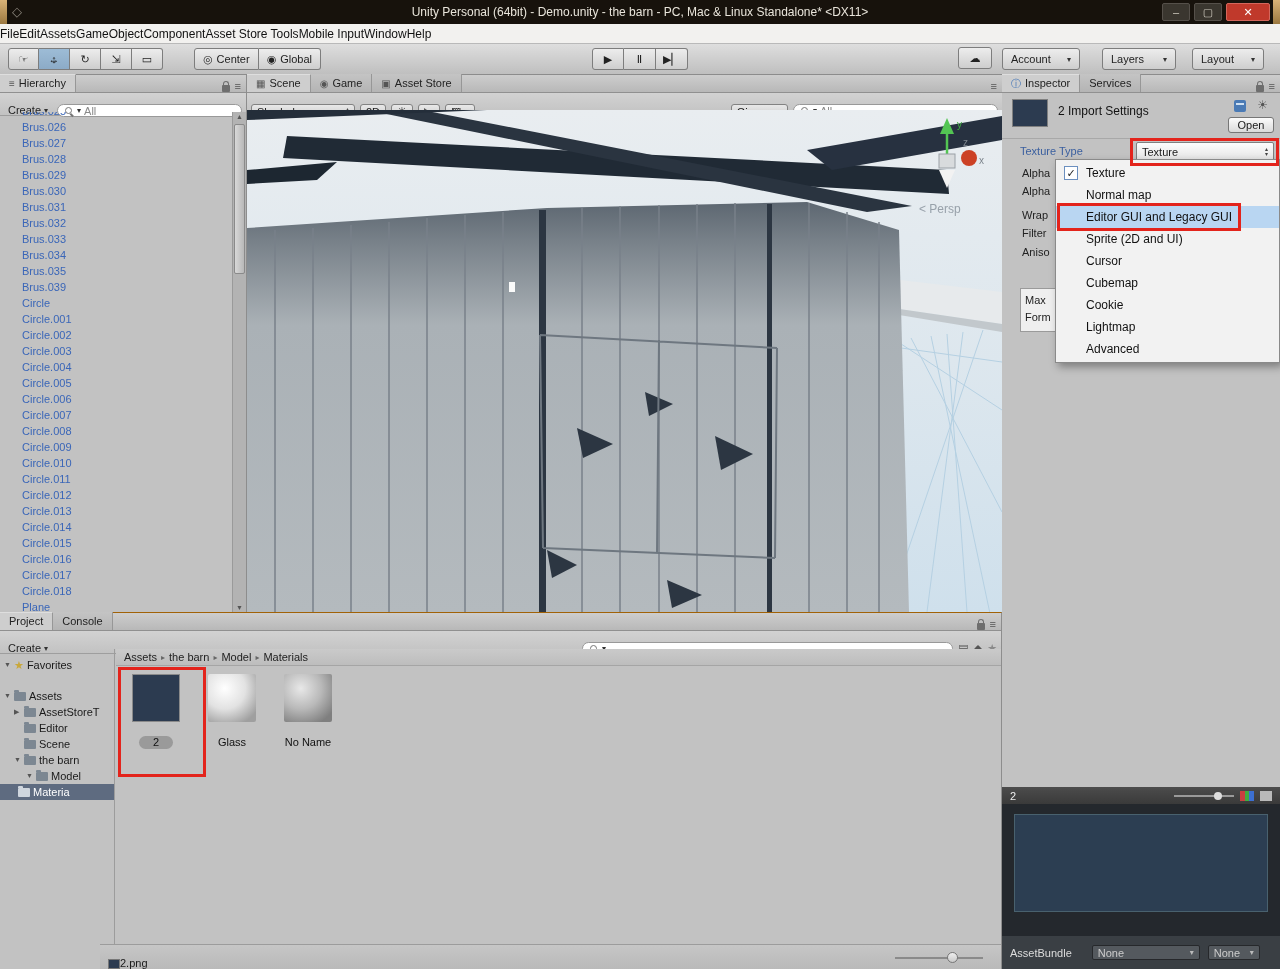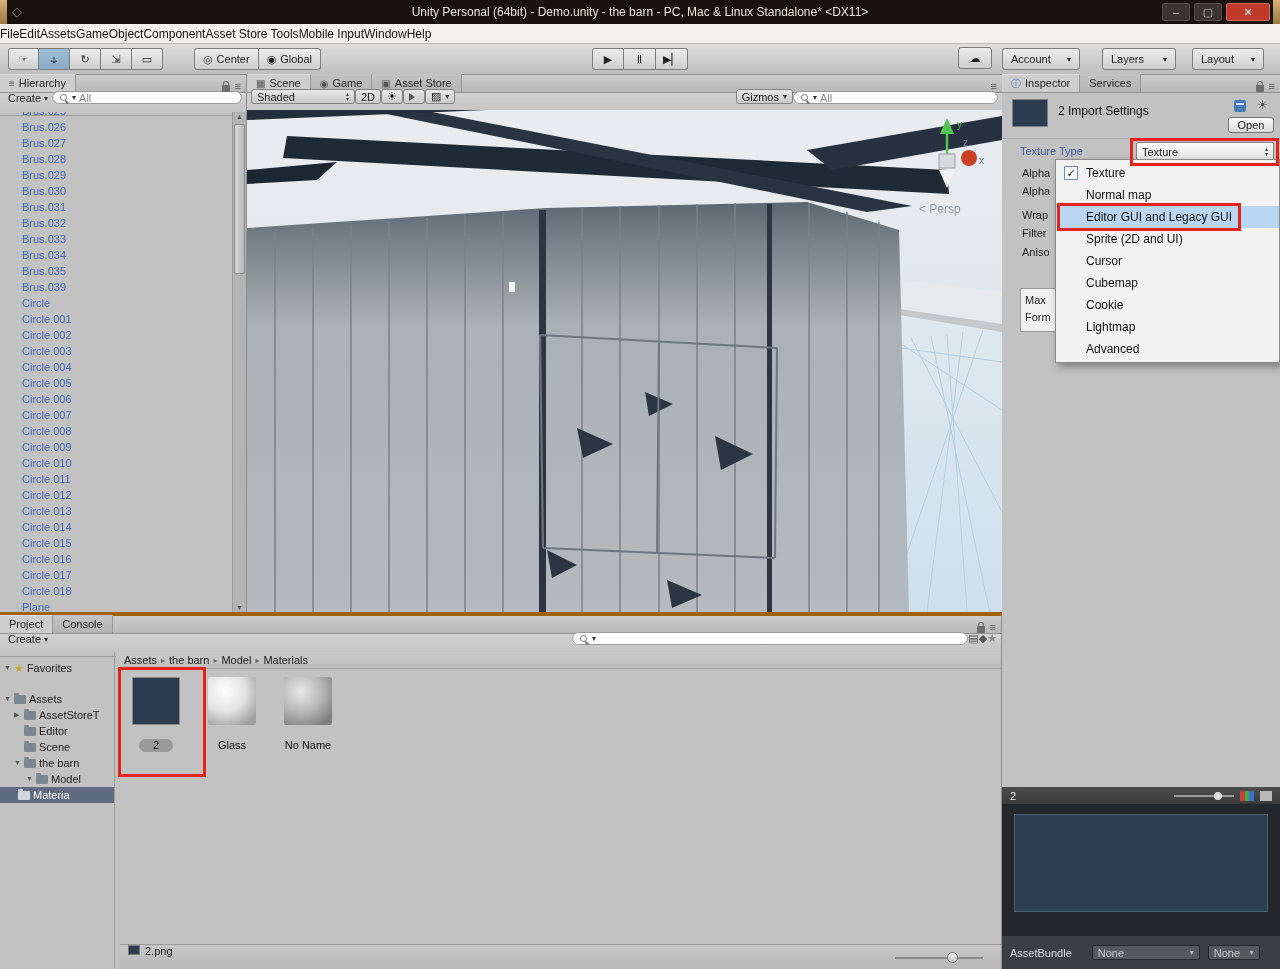--- a/index.html
+++ b/index.html
@@ -30,21 +30,21 @@
 .move-ic{position:relative;width:14px;height:14px}
 .move-ic span{position:absolute;left:0;top:0;width:14px;text-align:center;line-height:14px}
 .ddbtn{gap:4px;padding:0 8px}
 .caret{font-size:8px;color:#333}
 
 .tabstrip{background:linear-gradient(#cdcdcd,#b8b8b8);border-bottom:1px solid #909090;display:flex;align-items:flex-end;height:18px}
 .tab{height:18px;line-height:17px;padding:0 9px;border-right:1px solid #979797;background:linear-gradient(#c4c4c4,#b4b4b4);color:#222;display:flex;gap:4px;align-items:center}
 .tab.active{background:#cecece;border-top:1px solid #dedede}
 .tab .ticon{font-size:10px;color:#555}
 .strip-icons{margin-left:auto;display:flex;gap:5px;align-items:center;padding-right:5px;color:#555}
-.subbar{background:linear-gradient(#d2d2d2,#c2c2c2);border-bottom:1px solid #9e9e9e;display:flex;align-items:flex-end;height:18px;padding:11px 4px;}
+.subbar{background:linear-gradient(#d2d2d2,#c2c2c2);border-bottom:1px solid #9e9e9e;display:flex;align-items:flex-start;height:18px;padding:11px 4px;gap:5px}
 .drop-lite{display:inline-flex;align-items:center;gap:3px;font-size:11px;color:#222;padding:0 4px}
 .searchpill{flex:1;height:13px;background:#fff;border:1px solid #999;border-radius:8px;display:flex;align-items:center;padding:0 6px;gap:3px;color:#888}
 .mag-icon{display:inline-block;width:10px;height:10px;position:relative;flex:none}
 .mag-icon::before{content:"";position:absolute;left:1px;top:1px;width:5px;height:5px;border:1.5px solid #777;border-radius:50%}
 .mag-icon::after{content:"";position:absolute;left:7px;top:7px;width:4px;height:1.5px;background:#777;transform:rotate(45deg);transform-origin:0 0}
 .lock-icon{display:inline-block;width:8px;height:7px;background:#6e6e6e;border-radius:1px;position:relative;margin-top:4px}
 .lock-icon::before{content:"";position:absolute;left:1px;top:-4px;width:4px;height:4px;border:1.5px solid #6e6e6e;border-bottom:none;border-radius:3px 3px 0 0}
 .menu-glyph{font-size:11px;color:#555}
 
 .hierarchy{left:0;top:75px;width:247px;height:537px;background:#c2c2c2;border-right:1px solid #8d8d8d}
@@ -55,41 +55,41 @@
 .vthumb{position:absolute;left:1px;width:11px;background:linear-gradient(90deg,#d8d8d8,#b8b8b8);border:1px solid #8a8a8a;border-radius:2px}
 .sarrow{position:absolute;left:0;width:13px;text-align:center;font-size:7px;color:#555}
 
 .scene{left:247px;top:75px;width:755px;height:537px;background:#c2c2c2}
 .scene-toolbar{position:absolute;left:0;top:18px;width:755px;height:17px}
 .scene-view{position:absolute;left:0;top:35px;width:755px;height:502px}
 .minidd{display:inline-flex;align-items:center;height:15px;background:linear-gradient(#e8e8e8,#cacaca);border:1px solid #828282;border-radius:3px;padding:0 5px;gap:4px;font-size:11px}
 .ddarrows{display:inline-block;font-size:6px;line-height:5px;color:#444;text-align:center}
 .spk-icon{display:inline-block;width:0;height:0;border:4px solid transparent;border-left:6px solid #555}
 
-.project{left:0;top:612px;width:1002px;height:357px;background:#c2c2c2;border-right:1px solid #8d8d8d;border-top:4px solid #a16207}
+.project{left:0;top:612px;width:1002px;height:357px;background:#c2c2c2;border-right:1px solid #8d8d8d;border-top:1px solid #a16207}
 .ptree{position:absolute;left:0;top:36px;width:115px;bottom:0;border-right:1px solid #9c9c9c;overflow:hidden}
 .trow{height:16px;line-height:16px;display:flex;align-items:center;padding-left:4px;white-space:nowrap;color:#1a1a1a}
 .trow .tw{width:10px;font-size:7px;color:#555;flex:none}
 .trow.sel{background:#5e6b80;color:#fff}
 .folder-icon{display:inline-block;width:12px;height:9px;background:#7c8792;border-radius:1px;position:relative;margin-right:3px;flex:none}
 .folder-icon::before{content:"";position:absolute;left:0;top:-2px;width:5px;height:2px;background:#7c8792;border-radius:1px 1px 0 0}
 .trow.sel .folder-icon,.trow.sel .folder-icon::before{background:#cfd6de}
 .star-icon{color:#c9a83c;margin-right:3px}
 .crumbbar{position:absolute;left:116px;top:36px;right:0;height:17px;background:linear-gradient(#cacaca,#bdbdbd);border-bottom:1px solid #a5a5a5;display:flex;align-items:center;padding:0 8px;gap:4px}
 .crumb{color:#222}.crumb.bold{font-weight:normal}
 .crumb-sep{font-size:8px;color:#666}
 .assetgrid{position:absolute;left:116px;top:53px;right:0;bottom:25px;display:flex;align-items:flex-start;padding:8px 0 0 8px;gap:12px}
 .aitem{width:64px;text-align:center}
 .thumb{width:48px;height:48px;margin:0 auto;border:1px solid #8a8a8a}
 .thumb.tex2{background:#2c3b50}
 .thumb.sphere-w{border:none;background:radial-gradient(circle at 35% 30%,#ffffff,#e2e2e2 45%,#9f9f9f 85%);border-radius:2px}
 .thumb.sphere-g{border:none;background:radial-gradient(circle at 35% 30%,#e8e8e8,#b9b9b9 45%,#7f7f7f 85%);border-radius:2px}
 .alabel{margin-top:14px;font-size:11px;color:#111}
 .alabel .pill{display:inline-block;background:#9a9a9a;border-radius:7px;padding:0 14px;line-height:13px;color:#111}
-.pstatus{position:absolute;left:120px;right:0;bottom:0;height:25px;background:linear-gradient(#c6c6c6,#b9b9b9);border-top:1px solid #9c9c9c;display:flex;align-items:flex-start;padding:0 8px;gap:5px}
+.pstatus{position:absolute;left:100px;right:0;bottom:0;height:25px;background:linear-gradient(#c6c6c6,#b9b9b9);border-top:1px solid #9c9c9c;display:flex;align-items:flex-end;padding:0 8px;}
 .fileicon{width:12px;height:10px;background:#2c3b50;border:1px solid #777}
 .hslider{position:absolute;right:18px;width:88px;height:2px;background:#8a8a8a;top:12px}
 .hknob{position:absolute;top:-5px;width:11px;height:11px;border-radius:50%;background:linear-gradient(#efefef,#c9c9c9);border:1px solid #777}
 
 .inspector{left:1002px;top:75px;width:278px;height:894px;background:#c2c2c2}
 .insp-head{position:absolute;left:0;top:18px;width:278px;height:46px;border-bottom:1px solid #a8a8a8}
 .tex-thumb{position:absolute;left:10px;top:6px;width:36px;height:28px;background:#2c3b50;border:1px solid #808080}
 .insp-title{position:absolute;left:56px;top:11px;font-size:12px;color:#111}
 .book-icon{position:absolute;right:34px;top:7px;width:12px;height:12px;background:#4a7ab5;border-radius:2px}
 .book-icon::after{content:"";position:absolute;left:2px;top:3px;width:8px;height:2px;background:#cfe0f2}

